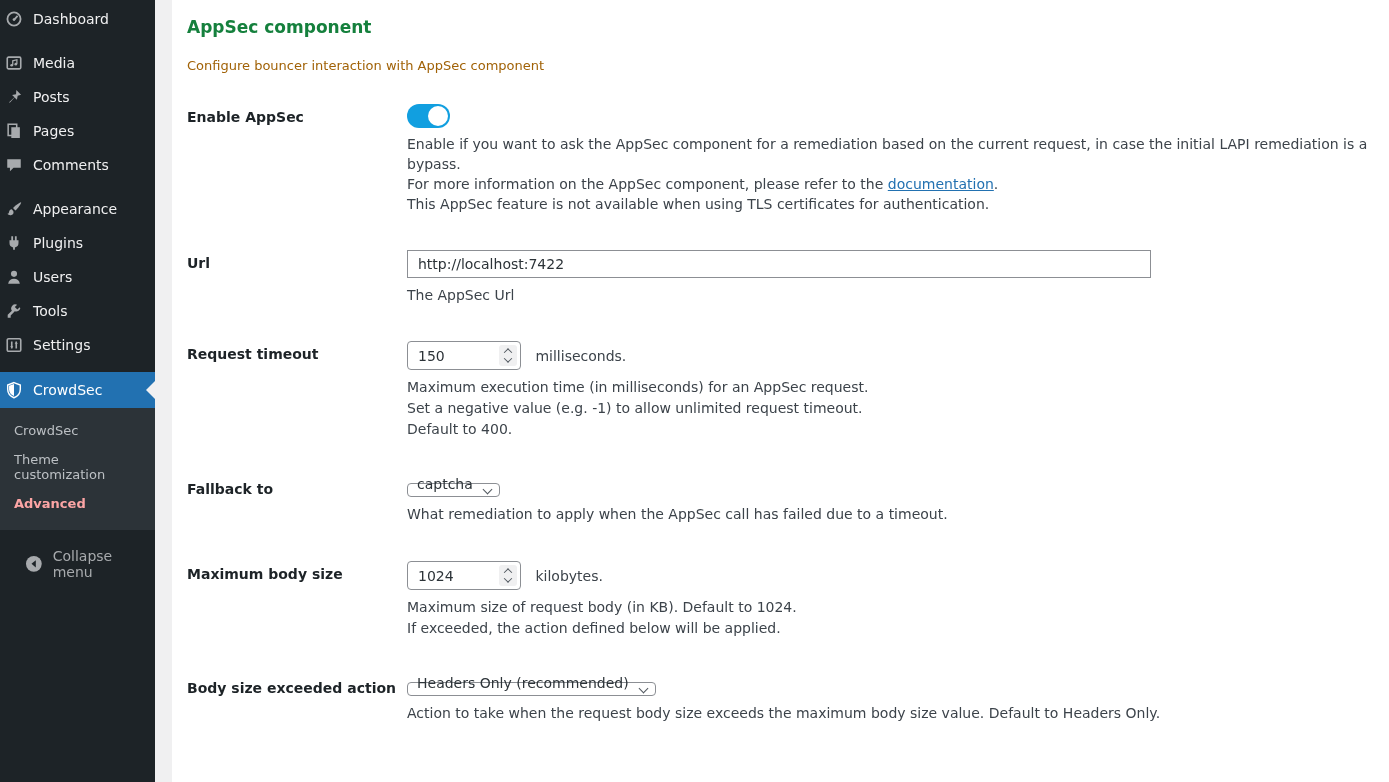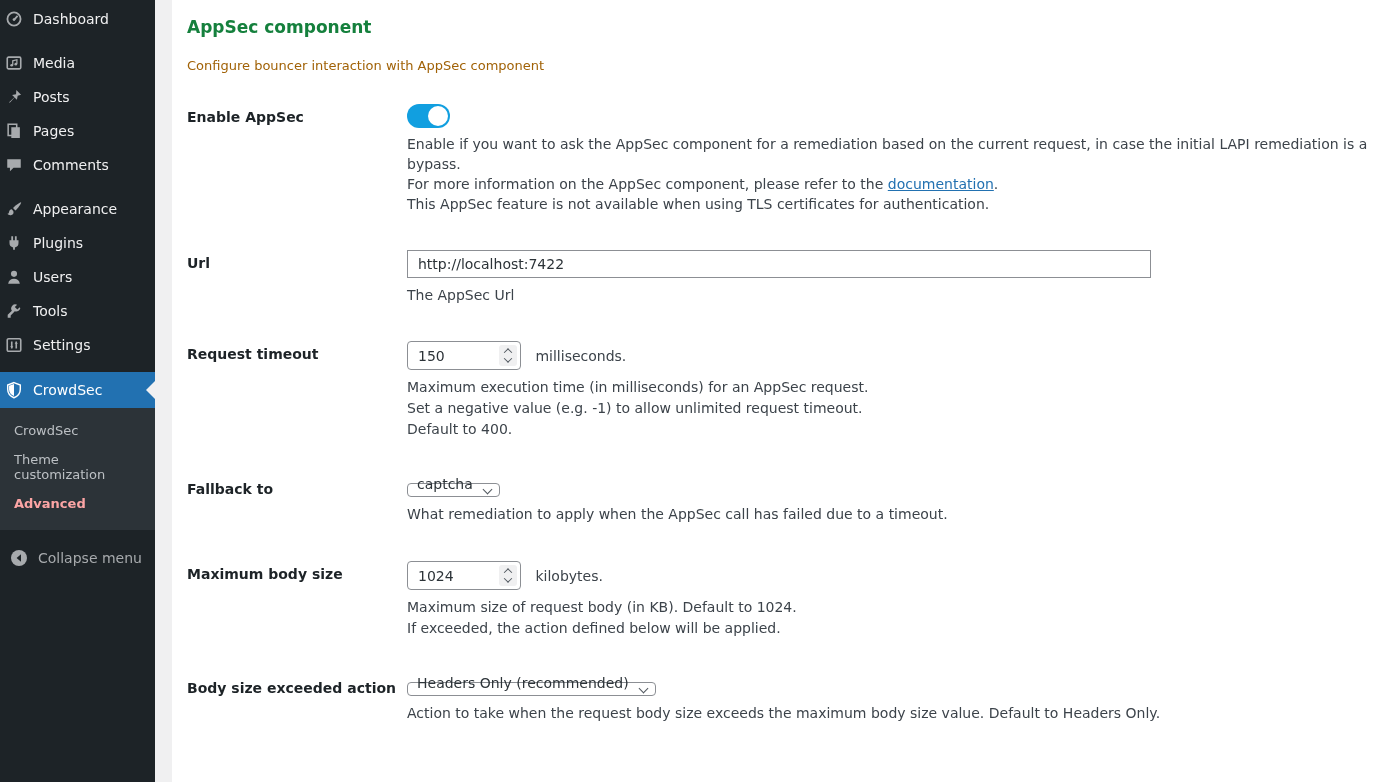--- a/index.html
+++ b/index.html
@@ -62,21 +62,21 @@
     color:#bcc0c4;
     cursor:pointer;
   }
   .submenu-item.current {
     color:#fca5a5;
     font-weight:bold;
   }
   .collapse-row {
     display:flex; align-items:center;
     margin-top:18px;
-    padding-left:9px;
+    padding-left:24px;
     color:#a7aaad;
     font-size:14px;
     cursor:pointer;
   }
   .collapse-row .mi-icon {
     width:20px; height:20px; margin-right:9px;
     display:flex; align-items:center; justify-content:center;
   }
 
   

